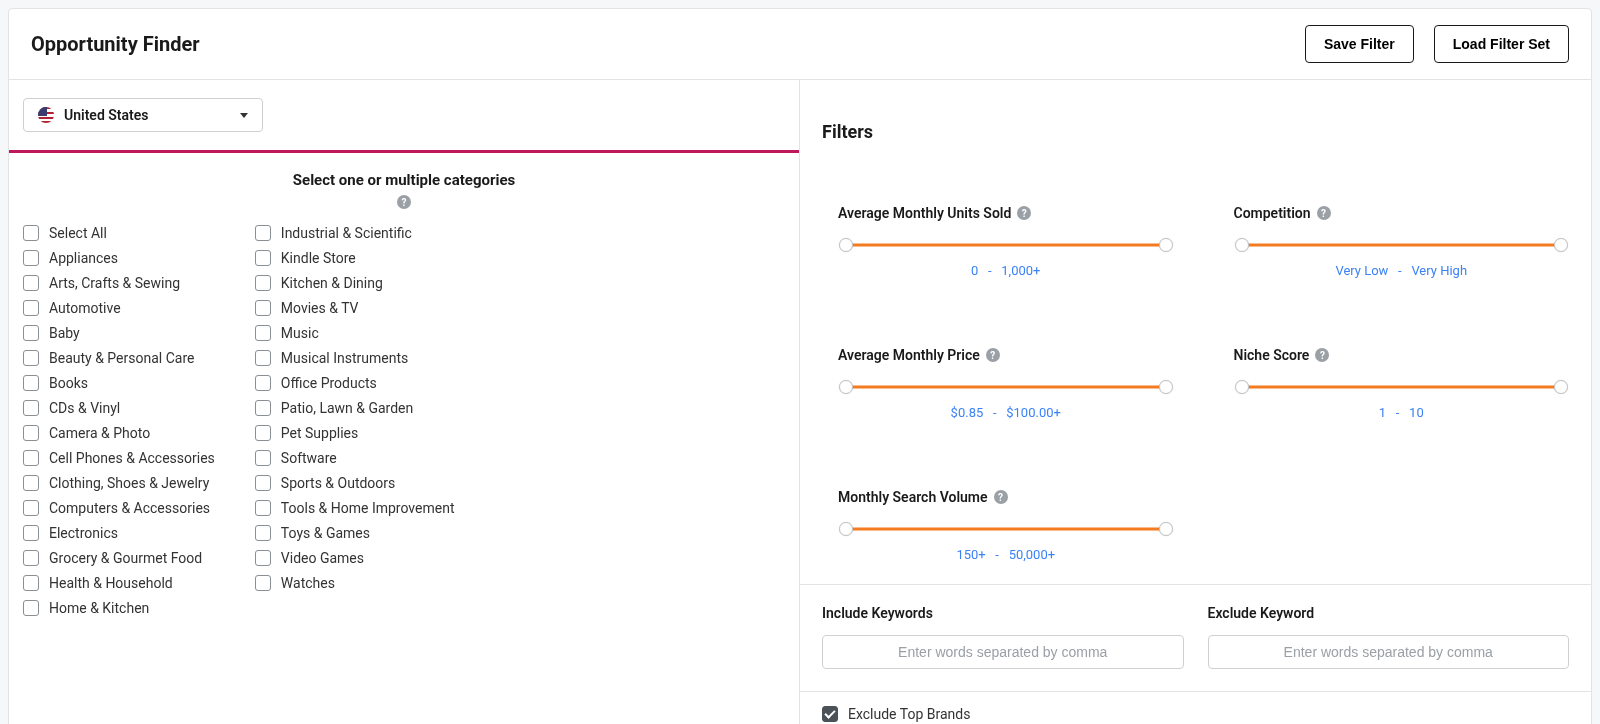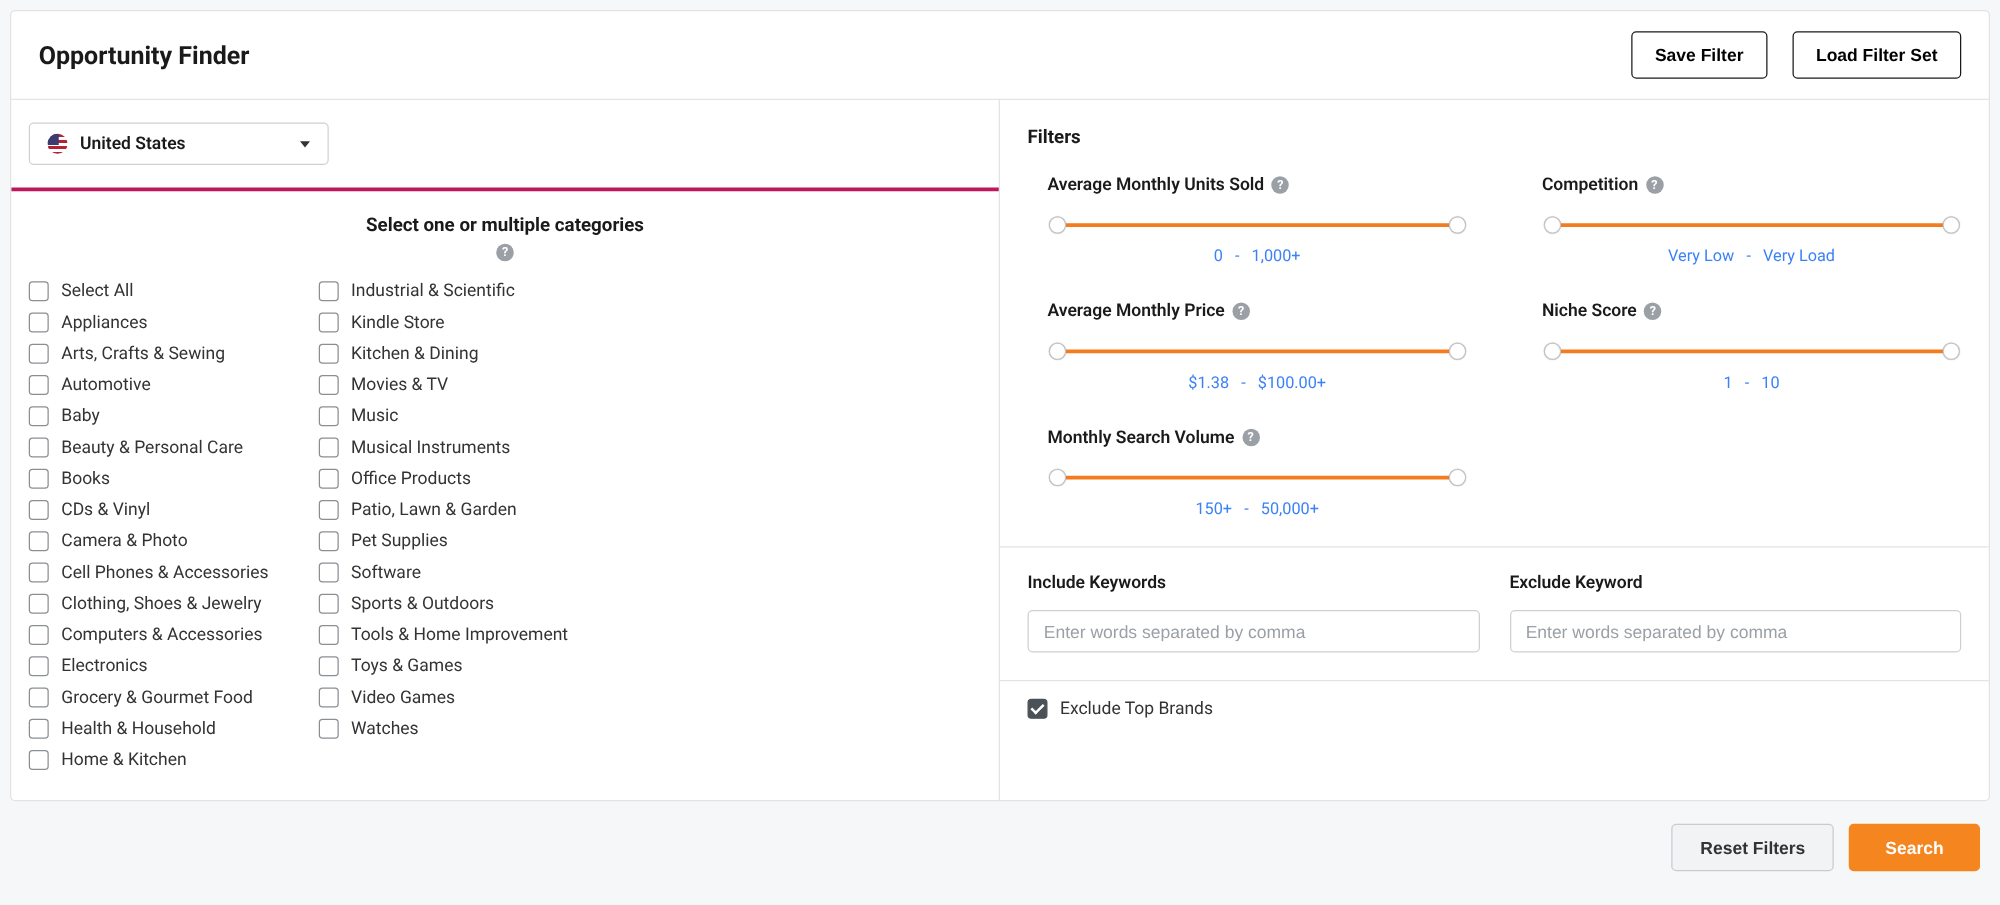--- a/index.html
+++ b/index.html
@@ -144,38 +144,40 @@
     border: solid #fff;
     border-width: 0 2px 2px 0;
     transform: rotate(45deg);
   }
   .filters-top {
     padding: 20px 22px 22px 22px;
     border-bottom: 1px solid #e3e3e3;
   }
   .filters-title {
     font-weight: 700;
-    font-size: 15px;
+    font-size: 18px;
     margin-bottom: 22px;
+    margin-top: 21px;
   }
   .slider-grid {
     display: grid;
     grid-template-columns: 1fr 1fr;
     column-gap: 60px;
     row-gap: 28px;
     padding-left: 16px;
   }
   .slider-block {}
   .slider-label {
     font-weight: 600;
     font-size: 14px;
     display: flex;
     align-items: center;
     gap: 6px;
     margin-bottom: 16px;
+    margin-top: 41px;
   }
   .slider {
     position: relative;
     height: 16px;
     margin: 0 8px;
   }
   .slider-track {
     position: absolute;
     top: 50%;
     left: 0; right: 0;
@@ -209,20 +211,21 @@
   }
   .kw-block { flex: 1; }
   .kw-label { font-weight: 600; margin-bottom: 14px; }
   .kw-input {
     width: 100%;
     border: 1px solid #d0d0d0;
     border-radius: 4px;
     padding: 8px 12px;
     font-size: 14px;
     color: #000000;
+    text-align: center;
   }
   .kw-input::placeholder { color: #9aa0a6; }
   .exclude-row {
     padding: 14px 22px;
     display: flex;
     align-items: center;
     gap: 10px;
   }
   .footer-actions {
     display: flex;
@@ -445,36 +448,36 @@
               <span class="help-icon">?</span>
             </div>
             <div class="slider">
               <div class="slider-track"></div>
               <div class="slider-handle" style="left:0%"></div>
               <div class="slider-handle" style="left:100%"></div>
             </div>
             <div class="slider-values">
               <span>Very Low</span>
               &nbsp;&nbsp;<span>-</span>&nbsp;&nbsp;
-              <span>Very Load</span>
+              <span>Very High</span>
             </div>
           </div>
 
           <div class="slider-block">
             <div class="slider-label">
               <span>Average Monthly Price</span>
               <span class="help-icon">?</span>
             </div>
             <div class="slider">
               <div class="slider-track"></div>
               <div class="slider-handle" style="left:0%"></div>
               <div class="slider-handle" style="left:100%"></div>
             </div>
             <div class="slider-values">
-              <span>$1.38</span>
+              <span>$0.85</span>
               &nbsp;&nbsp;<span>-</span>&nbsp;&nbsp;
               <span>$100.00+</span>
             </div>
           </div>
 
           <div class="slider-block">
             <div class="slider-label">
               <span>Niche Score</span>
               <span class="help-icon">?</span>
             </div>

